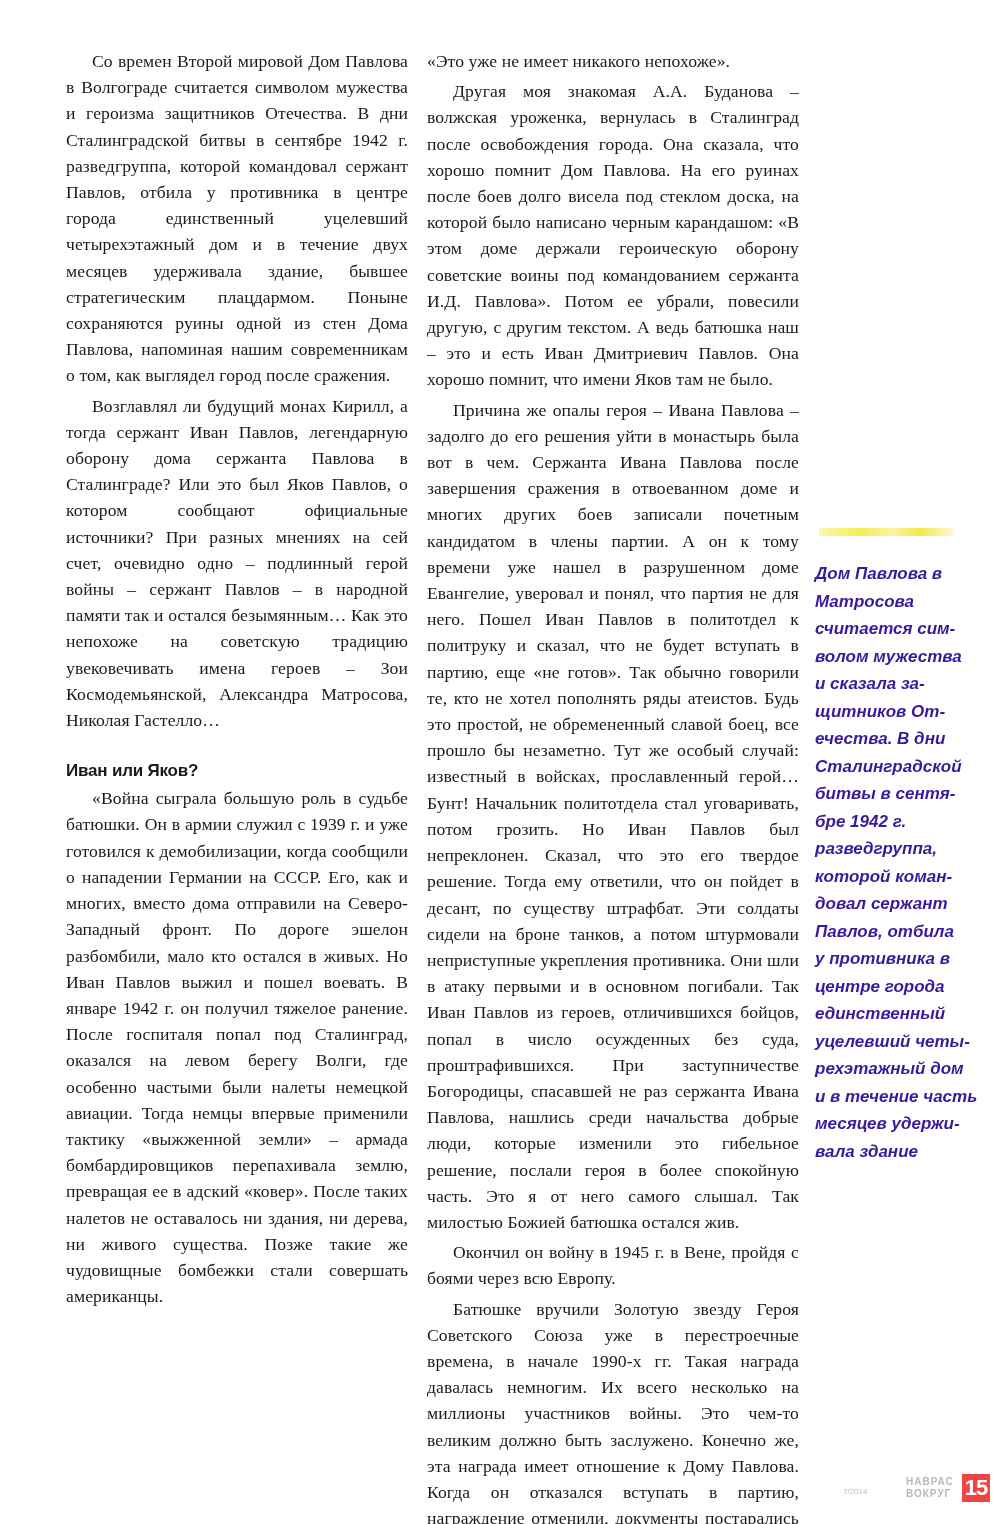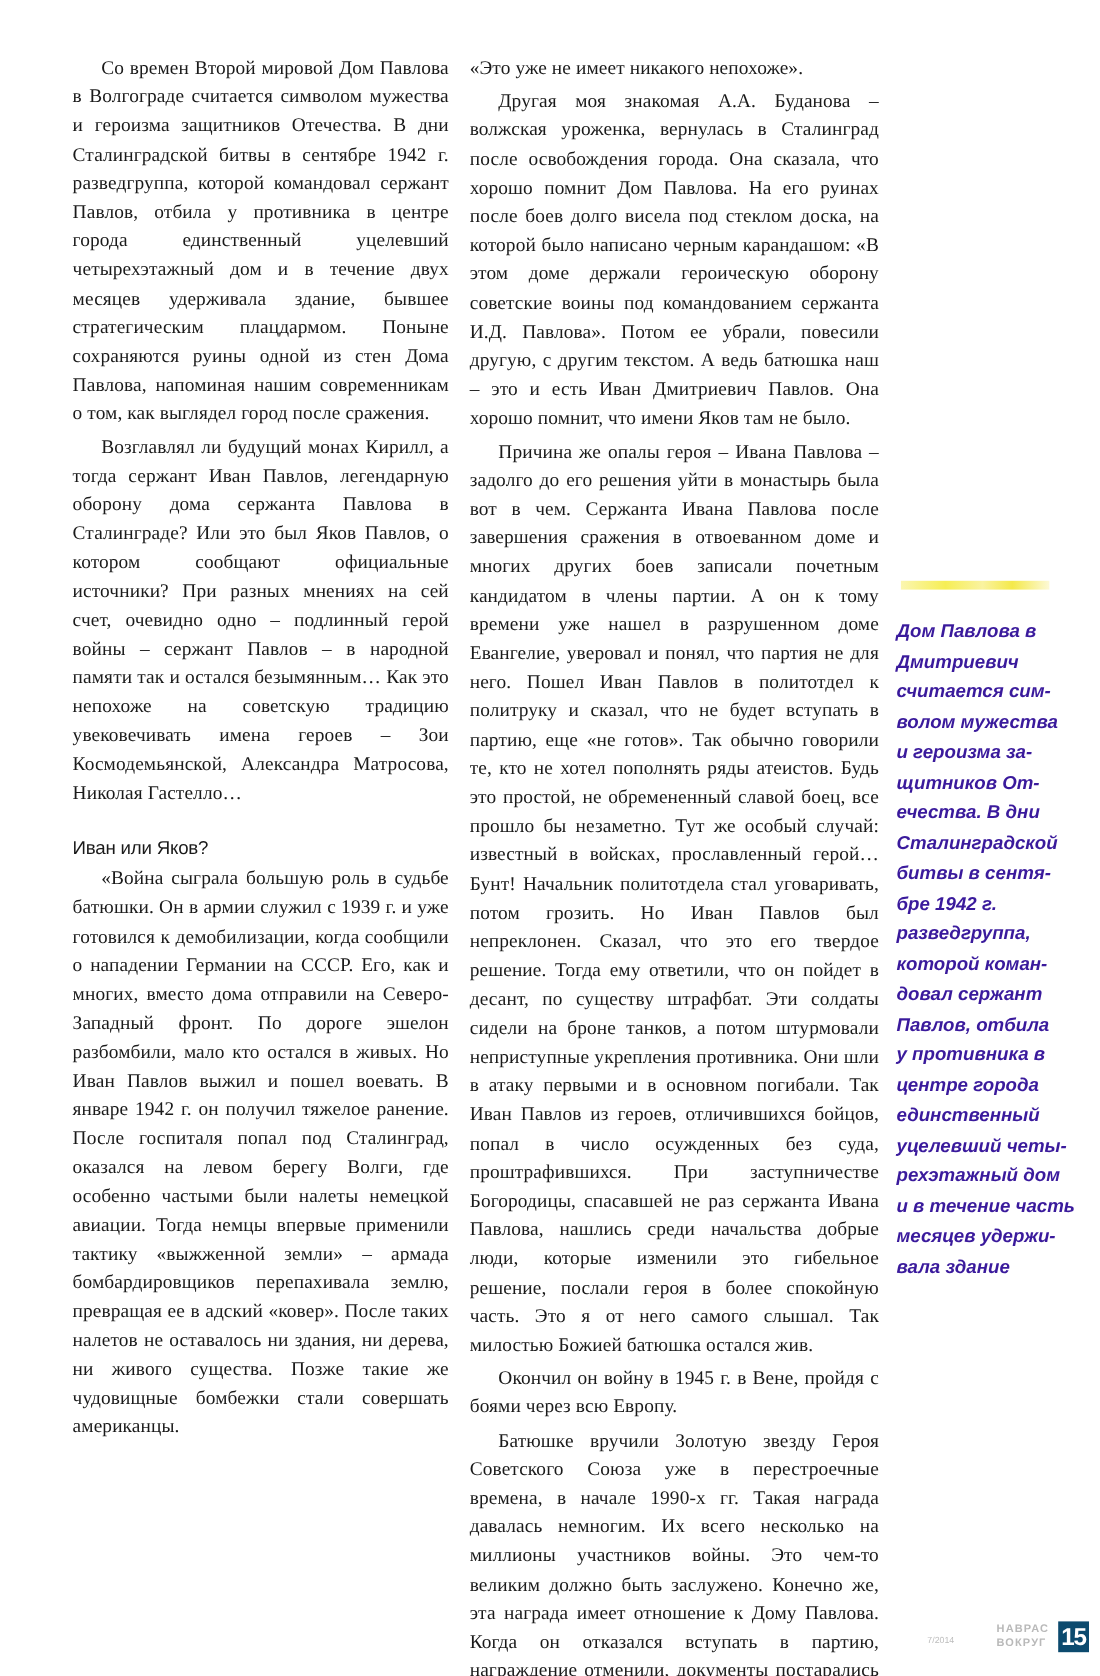--- a/index.html
+++ b/index.html
@@ -12,21 +12,21 @@
     position: absolute; top: 48px;
     font-size: 17.6px; line-height: 26.2px; text-align: justify;
     letter-spacing: 0.1px;
   }
   .col-left { left: 66px; width: 342px; }
   .col-mid { left: 427px; width: 372px; }
   .col p { margin: 0 0 4px 0; text-indent: 26px; hyphens: manual; }
   .col p.noindent { text-indent: 0; }
   .subhead {
     font-family: "Liberation Sans", "DejaVu Sans", sans-serif;
-    font-weight: normal; font-size: 17px; line-height: 24px;
+    font-weight: bold; font-size: 17px; line-height: 24px;
     margin: 26px 0 2px 0; letter-spacing: -0.2px;
   }
   .sidebar {
     position: absolute; left: 815px; top: 528px; width: 180px;
   }
   .sidebar-band {
     width: 135px; height: 8px; margin-left: 4px;
     background: linear-gradient(90deg, #fbf6b0 0%, #f6ee55 30%, #faf3a0 55%, #f4e94a 75%, #fdf9d6 100%);
   }
   .pullquote {
@@ -42,21 +42,21 @@
     font-size: 10px; line-height: 12px; color: #b9b9b9; letter-spacing: 1px;
     font-weight: bold;
   }
   .footer-small {
     position: absolute; left: 843px; top: 1487px;
     font-family: "Liberation Sans", "DejaVu Sans", sans-serif;
     font-size: 8px; color: #bdbdbd;
   }
   .page-number {
     position: absolute; left: 962px; top: 1474px; width: 28px; height: 28px;
-    background: #0c4a6e; color: #ffffff;
+    background: #ef4444; color: #ffffff;
     font-family: "Liberation Sans", "DejaVu Sans", sans-serif;
     font-weight: bold; font-size: 22px; line-height: 28px; text-align: center;
     letter-spacing: -1px;
   }
 </style>
 </head>
 <body>
 
 <div class="col col-left">
   <p>Со времен Второй мировой Дом Павлова в Волгограде считается символом мужества и героизма защитников Отечества. В дни Сталинградской битвы в сентябре 1942 г. разведгруппа, которой командовал сержант Павлов, отбила у противника в центре города единственный уцелевший четырехэтажный дом и в течение двух месяцев удерживала здание, бывшее стратегическим плацдармом. Поныне сохраняются руины одной из стен Дома Павлова, напоминая нашим современникам о том, как выглядел город после сражения.</p>
@@ -71,24 +71,24 @@
   <p>Другая моя знакомая А.А. Буданова – волжская уроженка, вернулась в Сталинград после освобождения города. Она сказала, что хорошо помнит Дом Павлова. На его руинах после боев долго висела под стеклом доска, на которой было написано черным карандашом: «В этом доме держали героическую оборону советские воины под командованием сержанта И.Д. Павлова». Потом ее убрали, повесили другую, с другим текстом. А ведь батюшка наш – это и есть Иван Дмитриевич Павлов. Она хорошо помнит, что имени Яков там не было.</p>
   <p>Причина же опалы героя – Ивана Павлова – задолго до его решения уйти в монастырь была вот в чем. Сержанта Ивана Павлова после завершения сражения в отвоеванном доме и многих других боев записали почетным кандидатом в члены партии. А он к тому времени уже нашел в разрушенном доме Евангелие, уверовал и понял, что партия не для него. Пошел Иван Павлов в политотдел к политруку и сказал, что не будет вступать в партию, еще «не готов». Так обычно говорили те, кто не хотел пополнять ряды атеистов. Будь это простой, не обремененный славой боец, все прошло бы незаметно. Тут же особый случай: известный в войсках, прославленный герой… Бунт! Начальник политотдела стал уговаривать, потом грозить. Но Иван Павлов был непреклонен. Сказал, что это его твердое решение. Тогда ему ответили, что он пойдет в десант, по существу штрафбат. Эти солдаты сидели на броне танков, а потом штурмовали неприступные укрепления противника. Они шли в атаку первыми и в основном погибали. Так Иван Павлов из героев, отличившихся бойцов, попал в число осужденных без суда, проштрафившихся. При заступничестве Богородицы, спасавшей не раз сержанта Ивана Павлова, нашлись среди начальства добрые люди, которые изменили это гибельное решение, послали героя в более спокойную часть. Это я от него самого слышал. Так милостью Божией батюшка остался жив.</p>
   <p>Окончил он войну в 1945 г. в Вене, пройдя с боями через всю Европу.</p>
   <p>Батюшке вручили Золотую звезду Героя Советского Союза уже в перестроечные времена, в начале 1990-х гг. Такая награда давалась немногим. Их всего несколько на миллионы участников войны. Это чем-то великим должно быть заслужено. Конечно же, эта награда имеет отношение к Дому Павлова. Когда он отказался вступать в партию, награждение отменили, документы постарались уничтожить. Но указ о награждении остался. Его выполнили. Об этом почему-то широко не пишут даже в наших церковных газетах. А надо бы –</p>
 </div>
 
 <div class="sidebar">
   <div class="sidebar-band"></div>
   <div class="pullquote">
     <span>Дом Павлова в</span>
-    <span>Дмитриевич</span>
+    <span>Матросова</span>
     <span>считается сим-</span>
     <span>волом мужества</span>
-    <span>и героизма за-</span>
+    <span>и сказала за-</span>
     <span>щитников От-</span>
     <span>ечества. В дни</span>
     <span>Сталинградской</span>
     <span>битвы в сентя-</span>
     <span>бре 1942 г.</span>
     <span>разведгруппа,</span>
     <span>которой коман-</span>
     <span>довал сержант</span>
     <span>Павлов, отбила</span>
     <span>у противника в</span>

